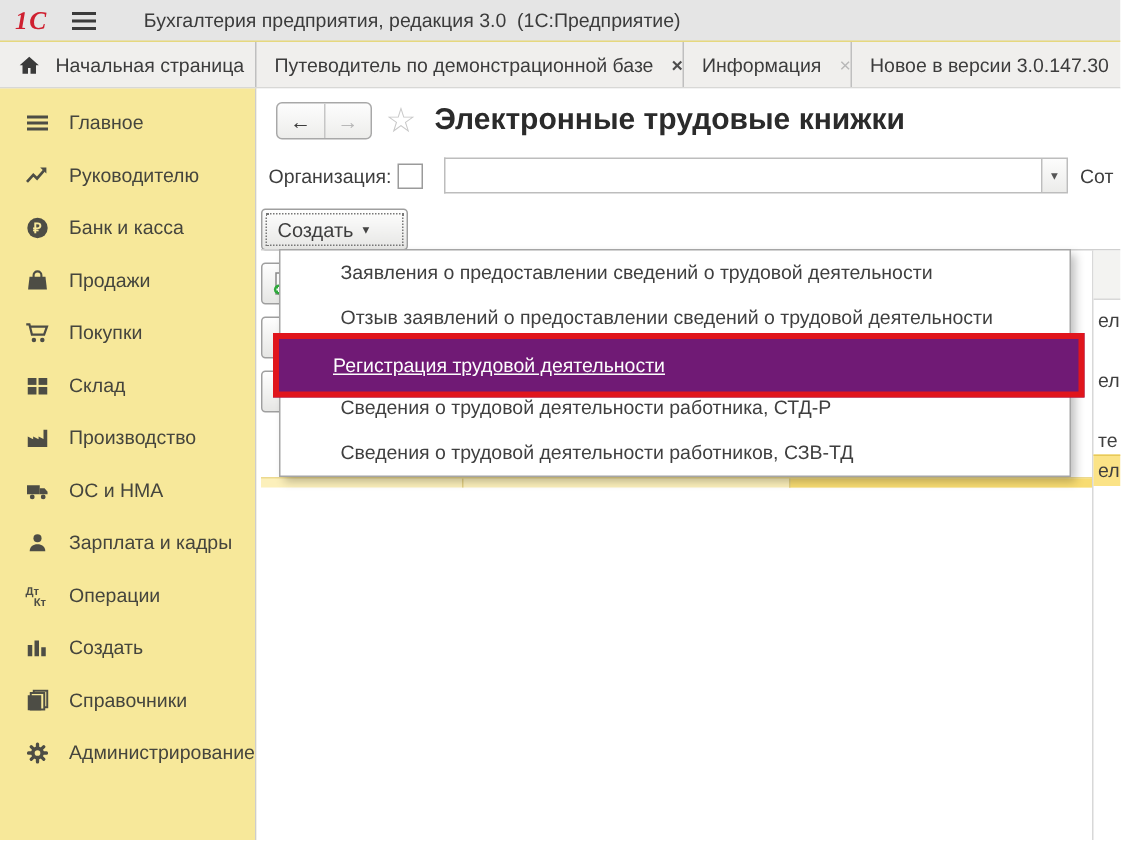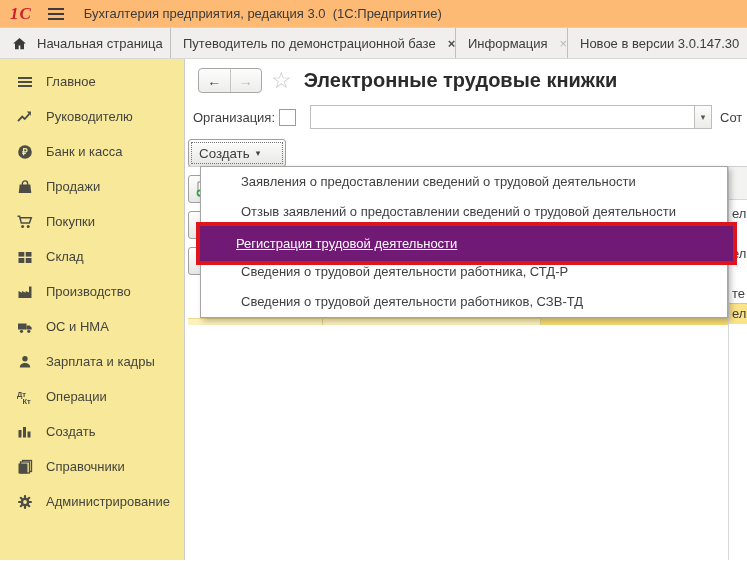--- a/index.html
+++ b/index.html
@@ -1,43 +1,43 @@
 <!DOCTYPE html>
 <html><head>
 <meta charset="utf-8">
 <style>
   * { margin:0; padding:0; box-sizing:border-box; }
   html,body { width:747px; height:561px; overflow:hidden; }
   body { font-family:"Liberation Sans", sans-serif; font-size:13px; color:#3c3c3c; background:#fff; }
   .window { position:relative; width:747px; height:561px; overflow:hidden; }
 
   
-  .topbar { height:28px; background:#fdba74; display:flex; align-items:center; border-bottom:1px solid #e6d87e; }
+  .topbar { height:28px; background:#e5e5e5; display:flex; align-items:center; border-bottom:1px solid #e6d87e; }
   .brand { margin-left:10px; font-family:"Liberation Serif", serif; font-style:italic; font-weight:bold; font-size:17px; color:#cf2030; letter-spacing:1px; }
   .burger { margin-left:16px; display:inline-flex; flex-direction:column; gap:3px; cursor:pointer; }
   .burger i { display:block; width:16px; height:2px; background:#3b3b3b; }
-  .topbar-title { margin-left:20px; font-size:13px; color:#3b3b3b; white-space:pre; }
+  .topbar-title { margin-left:32px; font-size:13px; color:#3b3b3b; white-space:pre; }
 
   
   .tabbar { height:31px; background:#f0efed; display:flex; align-items:stretch; border-bottom:1px solid #d8d8d6; }
   .tab { display:flex; align-items:center; padding:12px 12px; white-space:nowrap; overflow:hidden; cursor:pointer; }
   .tab + .tab { border-left:1px solid #bfbfbf; }
   .tab-home { width:170px; }
   .tab-guide { width:285px; }
   .tab-info { width:112px; }
   .tab-new { flex:1; }
   .tab .home-ico { margin-right:10px; display:inline-flex; }
   .tab-close { margin-left:12px; font-size:13px; font-weight:bold; color:#4d4d4d; cursor:pointer; }
   .tab-close.dim { color:#b8b8b8; font-weight:normal; }
 
   
   .bodyrow { display:flex; height:501px; }
 
   
-  .sidebar { width:185px; background:#f7e89a; border-right:1px solid #cdcdcd; padding-top:5px; overflow:hidden; }
+  .sidebar { width:171px; background:#f7e89a; border-right:1px solid #cdcdcd; padding-top:5px; overflow:hidden; }
   .sb-item { height:35px; display:flex; align-items:center; padding-left:16px; cursor:pointer; color:#45453d; }
   .sb-ico { width:18px; height:16px; margin-right:12px; display:inline-flex; align-items:center; justify-content:center; flex:none; }
   .sb-label { font-size:13px; }
 
   
   .content { position:relative; flex:1; background:#fff; }
 
   .navrow { position:absolute; top:9px; left:13px; display:flex; align-items:center; }
   .histgroup { display:flex; width:64px; height:25px; border:1px solid #a8a8a8; border-radius:4px; background:linear-gradient(#fdfdfd,#ededeb); overflow:hidden; }
   .histbtn { flex:1; display:flex; align-items:center; justify-content:center; font-size:14px; font-weight:bold; color:#3c3c3c; cursor:pointer; }

